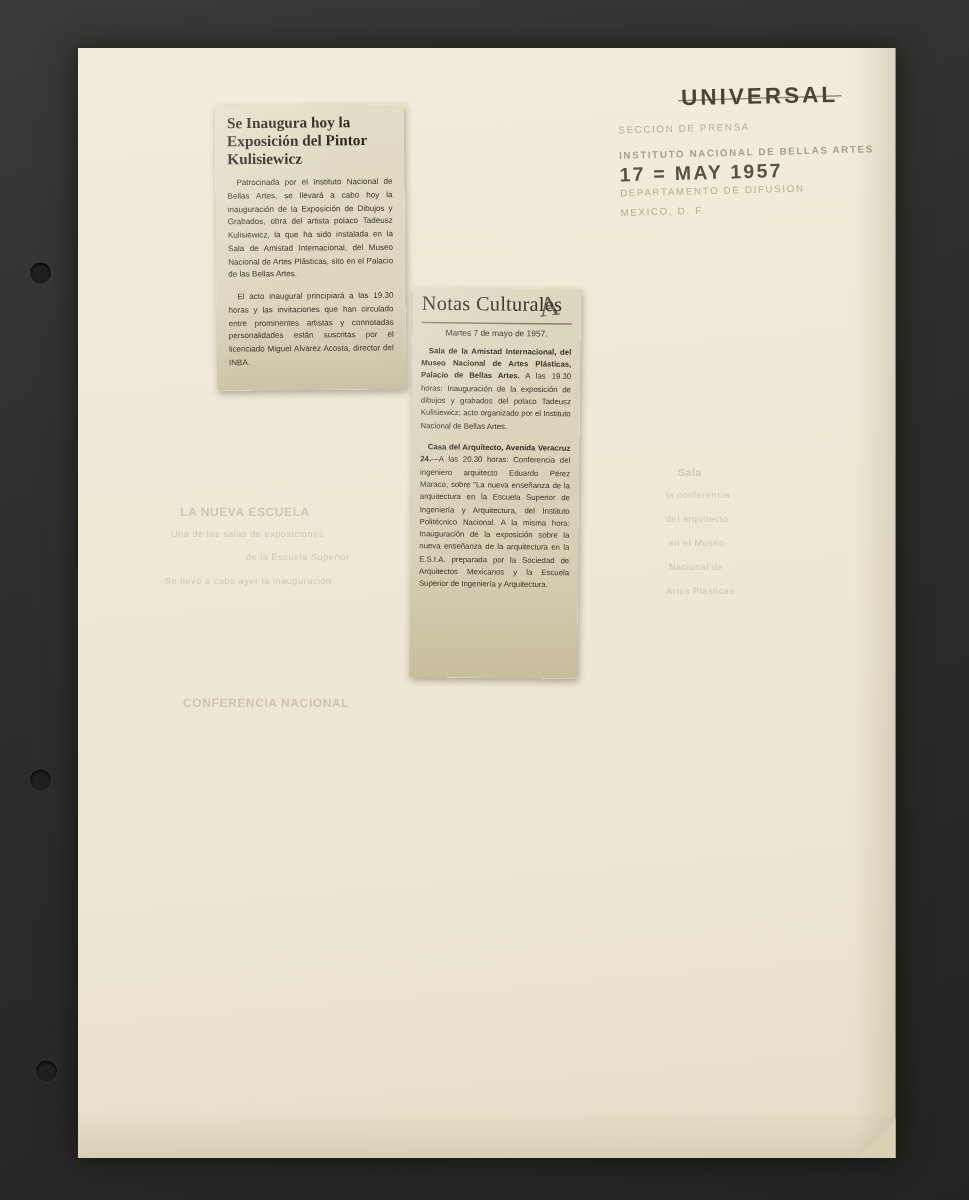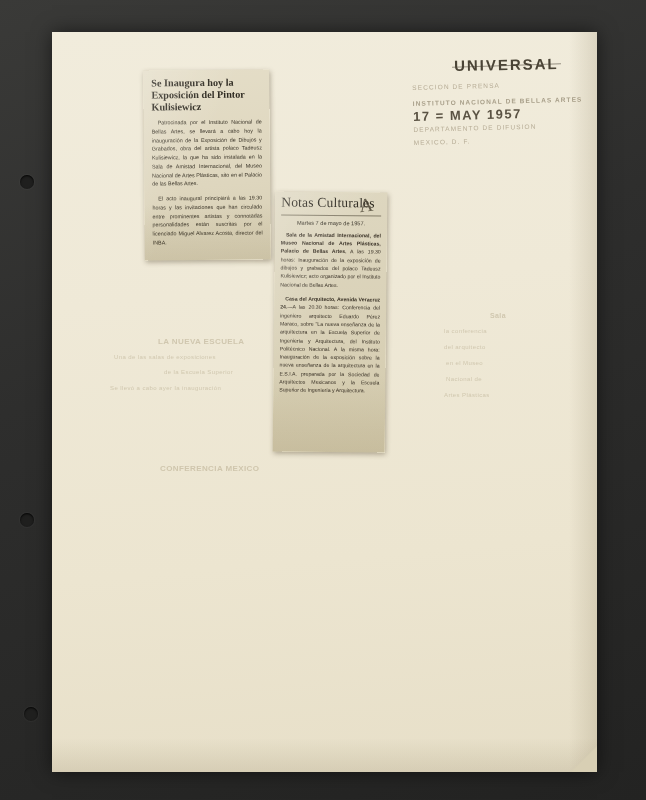--- a/index.html
+++ b/index.html
@@ -66,21 +66,21 @@
   }
 
   
   .ghost {
     position: absolute;
     color: rgba(150,135,100,0.34);
     font-family: "Liberation Sans", sans-serif;
     letter-spacing: 0.4px;
     user-select: none;
   }
-  .ghost.bold { font-weight: bold; margin-left: 38px; }
+  .ghost.bold { font-weight: bold; }
 
   
   .stamp-universal {
     position: absolute;
     right: 38px;
     top: 24px;
     font-family: "Liberation Sans", sans-serif;
     font-weight: bold;
     font-size: 15px;
     letter-spacing: 2px;
@@ -223,21 +223,21 @@
 
 <div class="scan-bg"></div>
 
 <div class="page">
 
   <div id="ghost-layer">
       <div class="ghost bold" style="left: 68px; top: 305px; font-size: 8px;">LA NUEVA ESCUELA</div>
       <div class="ghost" style="left: 62px; top: 322px; font-size: 6px;">Una de las salas de exposiciones</div>
       <div class="ghost" style="left: 112px; top: 337px; font-size: 6px;">de la Escuela Superior</div>
       <div class="ghost" style="left: 58px; top: 353px; font-size: 6px;">Se llevó a cabo ayer la inauguración</div>
-      <div class="ghost bold" style="left: 70px; top: 432px; font-size: 8px;">CONFERENCIA MEXICO</div>
+      <div class="ghost bold" style="left: 70px; top: 432px; font-size: 8px;">CONFERENCIA NACIONAL</div>
       <div class="ghost bold" style="left: 400px; top: 280px; font-size: 7px;">Sala</div>
       <div class="ghost" style="left: 392px; top: 296px; font-size: 6px;">la conferencia</div>
       <div class="ghost" style="left: 392px; top: 312px; font-size: 6px;">del arquitecto</div>
       <div class="ghost" style="left: 394px; top: 328px; font-size: 6px;">en el Museo</div>
       <div class="ghost" style="left: 394px; top: 344px; font-size: 6px;">Nacional de</div>
       <div class="ghost" style="left: 392px; top: 360px; font-size: 6px;">Artes Plásticas</div>
     </div>
 
   <div class="stamp-universal">UNIVERSAL</div>
 

